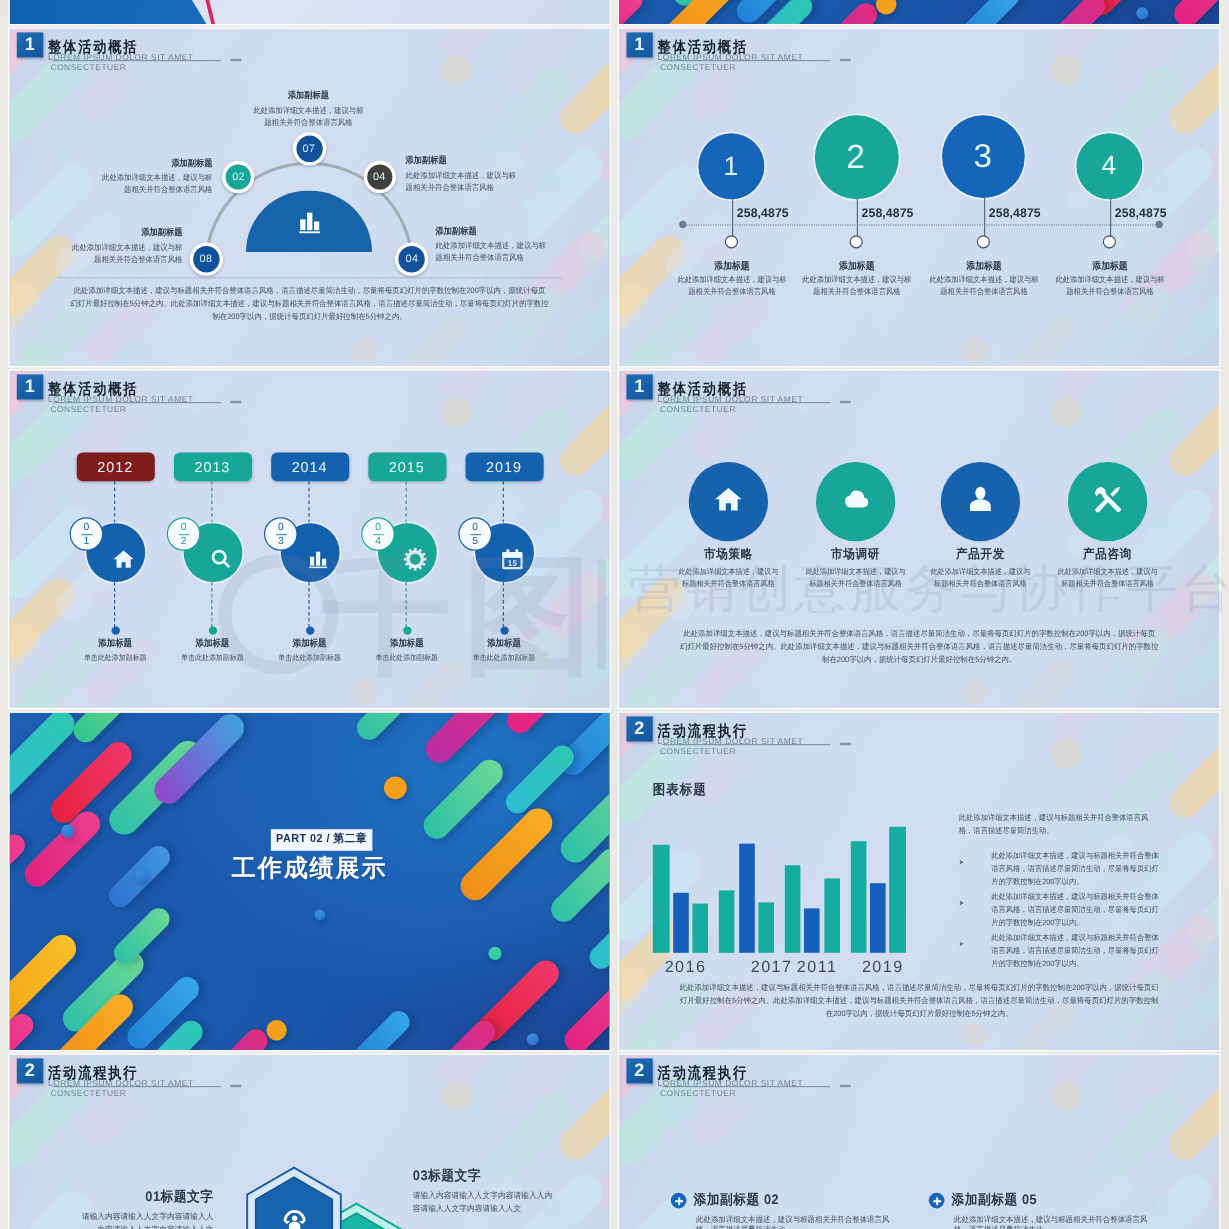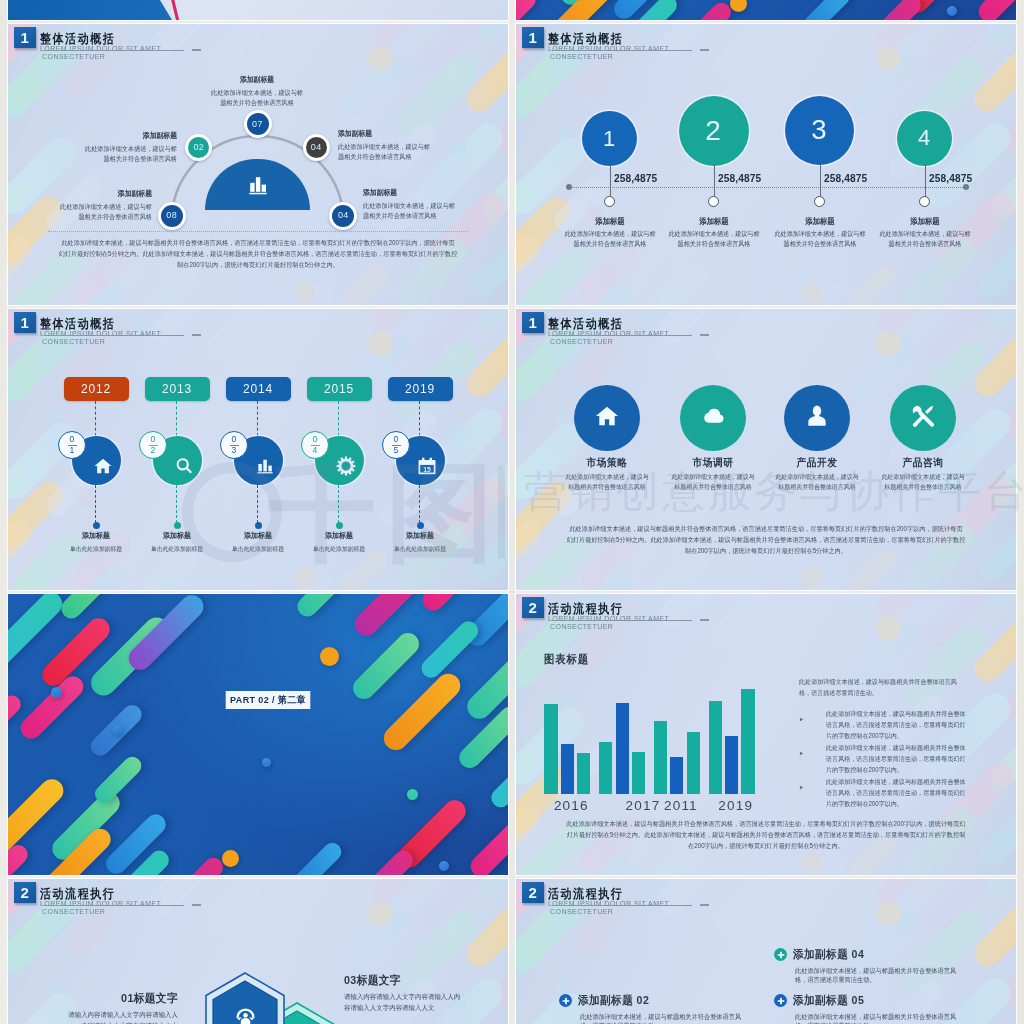--- a/index.html
+++ b/index.html
@@ -487,21 +487,21 @@
         <div class="hd">
     <div class="hd-num">1</div>
     <div class="hd-tx">
       <div class="hd-t">整体活动概括</div>
       <div class="hd-s">LOREM IPSUM DOLOR SIT AMET</div>
       <div class="hd-s hd-s2">CONSECTETUER</div>
     </div>
     <div class="hd-rule"></div>
     <div class="hd-rule2"></div>
   </div>
-        <div class="s3-yr" style="left:55.5px;background:#c2410c">
+        <div class="s3-yr" style="left:55.5px;background:#7f1d1d">
       <span>2012</span>
         </div>
         <div class="s3-dash" style="left:87.25px;top:92px;height:35px;border-left:1.5px dashed #1461ad"></div>
         <div class="s3-ball" style="left:63.5px;background:#1461ad">
       <span class="ico"><svg viewBox="0 0 24 24" width="20" height="20" fill="#eaf7ff">
               <g>
                 <path d="M12 3.4 1.8 12.1h3.1V20.6h5.1V15.1h4V20.6h5.1V12.1h3.1z"></path>
                 <rect x="14.1" y="12.2" width="2.3" height="2.3"></rect>
               </g>
             </svg></span>
@@ -727,20 +727,21 @@
           <span class="bar cbar" style="left:281px;top:263.2px;width:58px;height:17.6px;background:linear-gradient(100deg,#2281d6 0%,#35a8e5 100%)"></span>
           <span class="dot cdot" style="left:311.5px;top:52.5px;width:19px;height:19px;background:#f5a01a"></span>
           <span class="dot cdot" style="left:213.5px;top:255.5px;width:17px;height:17px;background:#f5a01a"></span>
           <span class="dot cdot" style="left:42.5px;top:92.5px;width:11px;height:11px;background:linear-gradient(150deg,#3f95de,#2a6fd0)"></span>
           <span class="dot cdot" style="left:105px;top:131px;width:10px;height:10px;background:linear-gradient(150deg,#3f95de,#2a6fd0)"></span>
           <span class="dot cdot" style="left:398.5px;top:194.5px;width:11px;height:11px;background:linear-gradient(150deg,#3fd6a0,#2ec5a8)"></span>
           <span class="dot cdot" style="left:431px;top:267px;width:10px;height:10px;background:linear-gradient(150deg,#3f95de,#2a6fd0)"></span>
           <span class="dot cdot" style="left:253.5px;top:163.5px;width:9px;height:9px;background:linear-gradient(150deg,#3f95de,#2a6fd0)"></span>
         </div>
         <div class="s5-eyebrow">PART 02 / 第二章</div>
+        <div class="s5-title">工作成绩展示</div>
       </div>
       <div class="slide c1 r3">
         <div class="lightbg">
           <span class="bar" style="left:-45px;top:16px;width:78px;height:24px;background:#ffc2d4;opacity:0.75"></span>
           <span class="bar" style="left:-18px;top:40px;width:92px;height:30px;background:#b9efd6;opacity:0.8"></span>
           <span class="bar" style="left:22px;top:11px;width:80px;height:26px;background:#b6e8f0;opacity:0.42"></span>
           <span class="bar" style="left:52px;top:29px;width:84px;height:26px;background:#ffc2d4;opacity:0.3"></span>
           <span class="bar" style="left:93px;top:7px;width:66px;height:22px;background:#b6e8f0;opacity:0.3"></span>
           <span class="bar" style="left:-35px;top:86px;width:54px;height:20px;background:#b6e8f0;opacity:0.3"></span>
           <span class="bar" style="left:-18px;top:137px;width:96px;height:30px;background:#c9eef5;opacity:0.74"></span>
@@ -927,30 +928,20 @@
         <div class="s8-row" style="left:43px;top:115px">
       <span class="s8-plus" style="background:#1565c0">
         <svg viewBox="0 0 24 24" width="10" height="10" fill="#fff">
               <rect x="10" y="4" width="4" height="16" rx="1"></rect>
               <rect x="4" y="10" width="16" height="4" rx="1"></rect>
             </svg>
           </span>
       <span class="s8-h">添加副标题 02</span>
       <span class="s8-b">此处添加详细文本描述，建议与标题相关并符合整体语言风格，语言描述尽量简洁生动。</span>
     </div>
-        <div class="s8-row" style="left:258px;top:69px">
-      <span class="s8-plus" style="background:#17a697">
-        <svg viewBox="0 0 24 24" width="10" height="10" fill="#fff">
-              <rect x="10" y="4" width="4" height="16" rx="1"></rect>
-              <rect x="4" y="10" width="16" height="4" rx="1"></rect>
-            </svg>
-          </span>
-      <span class="s8-h">添加副标题 04</span>
-      <span class="s8-b">此处添加详细文本描述，建议与标题相关并符合整体语言风格，语言描述尽量简洁生动。</span>
-    </div>
         <div class="s8-row" style="left:258px;top:115px">
       <span class="s8-plus" style="background:#1565c0">
         <svg viewBox="0 0 24 24" width="10" height="10" fill="#fff">
               <rect x="10" y="4" width="4" height="16" rx="1"></rect>
               <rect x="4" y="10" width="16" height="4" rx="1"></rect>
             </svg>
           </span>
       <span class="s8-h">添加副标题 05</span>
       <span class="s8-b">此处添加详细文本描述，建议与标题相关并符合整体语言风格，语言描述尽量简洁生动。</span>
     </div>

